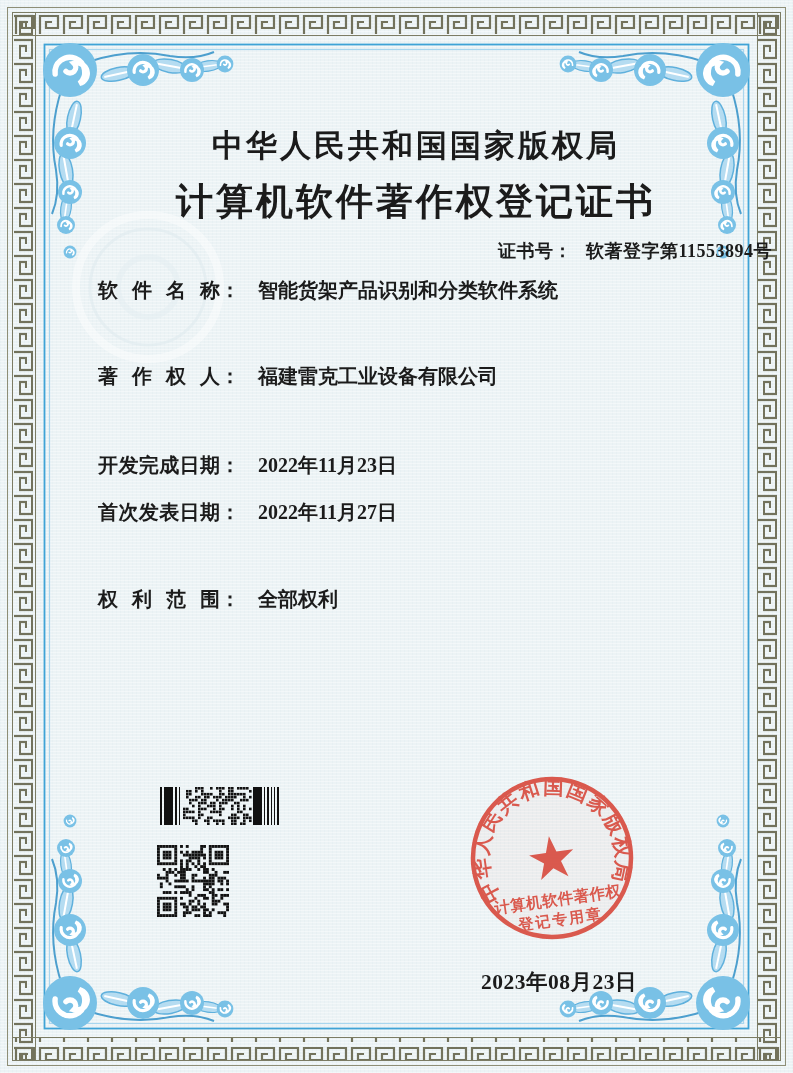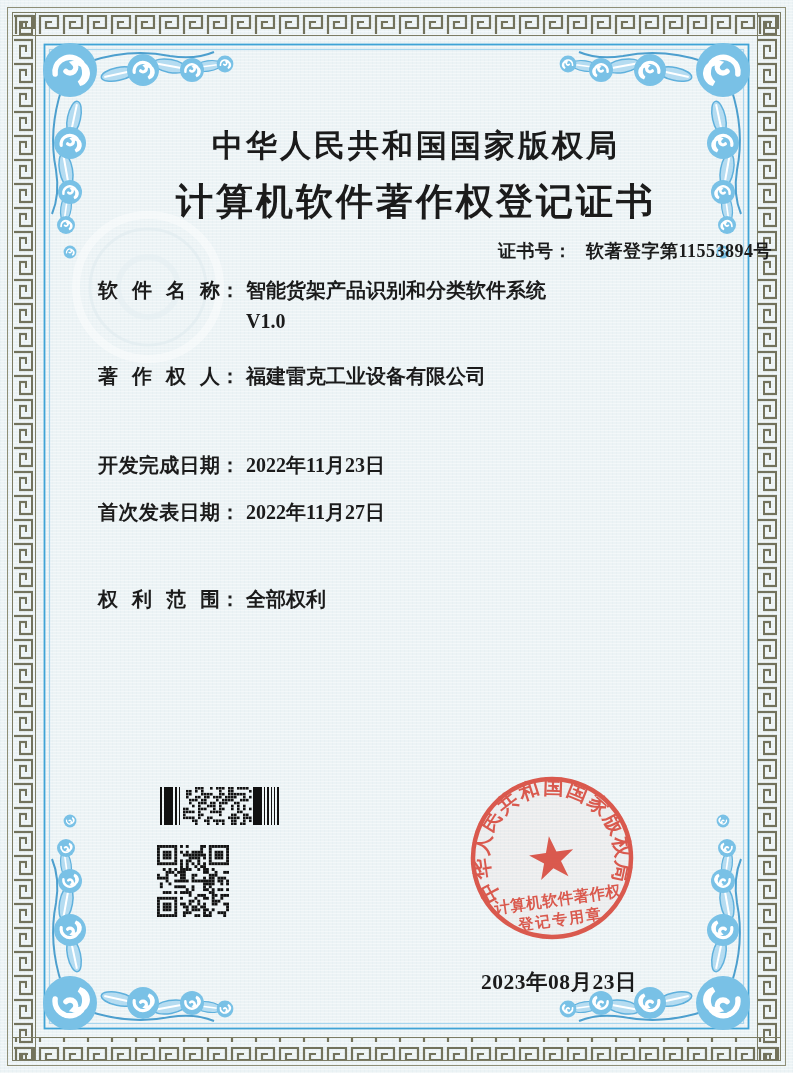--- a/index.html
+++ b/index.html
@@ -17,21 +17,21 @@
   .abs{position:absolute;}
   .title1{left:0;right:0;top:128px;text-align:center;font-size:31px;font-weight:bold;
           letter-spacing:3px;line-height:36px;}
   .title2{left:0;right:0;top:181px;text-align:center;font-size:37px;font-weight:bold;
           letter-spacing:3px;line-height:42px;}
   .certno{right:60px;top:240px;font-size:18px;font-weight:bold;line-height:22px;letter-spacing:.5px;}
   .certno .gap{display:inline-block;width:14px;}
   .frow{position:absolute;left:98px;font-size:20px;font-weight:bold;line-height:31px;white-space:nowrap;}
   .flabel{display:inline-block;width:122px;text-align:justify;text-align-last:justify;}
   .fcolon{display:inline-block;}
-  .fvalue{display:inline-block;vertical-align:top;margin-left:1px;}
+  .fvalue{display:inline-block;vertical-align:top;margin-left:13px;}
   .vline{display:block;line-height:31px;}
   .statement{left:96px;top:676px;width:618px;font-size:19.5px;font-weight:bold;
              line-height:47.5px;text-indent:39px;text-align:justify;}
   .barcode{left:160px;top:787px;width:120px;height:40px;}
   .qrcode{left:157px;top:845px;width:72px;height:72px;}
   .seal{left:452px;top:758px;width:200px;height:200px;}
   .issue-date{left:481px;top:936px;font-size:21.5px;font-weight:bold;line-height:28px;letter-spacing:.5px;margin-top:32px;}
   svg{display:block;}
 </style>
 </head>
@@ -103,21 +103,21 @@
 
   <div class="abs title1">中华人民共和国国家版权局</div>
   <div class="abs title2">计算机软件著作权登记证书</div>
 
   <div class="abs certno">
     <span>证书号：</span><span class="gap"></span><span>软著登字第11553894号</span>
   </div>
 
   <div class="frow" style="top:275px">
     <span class="flabel">软件名称</span><span class="fcolon">：</span>
-    <span class="fvalue"><span class="vline">智能货架产品识别和分类软件系统</span><span class="vline">V1.0</span></span>
+    <span class="fvalue"><span class="vline">智能货架产品识别和分类软件系统</span></span>
   </div>
   <div class="frow" style="top:361px">
     <span class="flabel">著作权人</span><span class="fcolon">：</span>
     <span class="fvalue">福建雷克工业设备有限公司</span>
   </div>
   <div class="frow" style="top:450px">
     <span class="flabel">开发完成日期</span><span class="fcolon">：</span>
     <span class="fvalue">2022年11月23日</span>
   </div>
   <div class="frow" style="top:497px">

